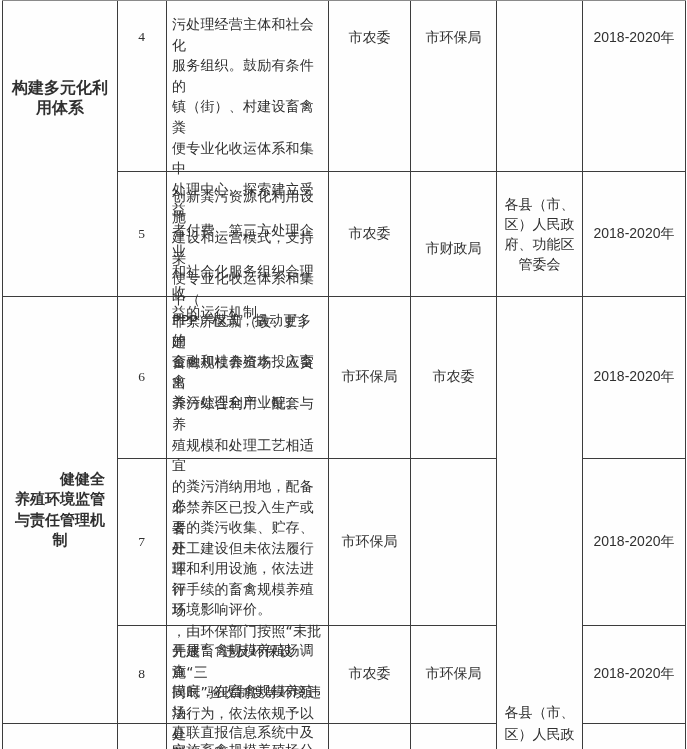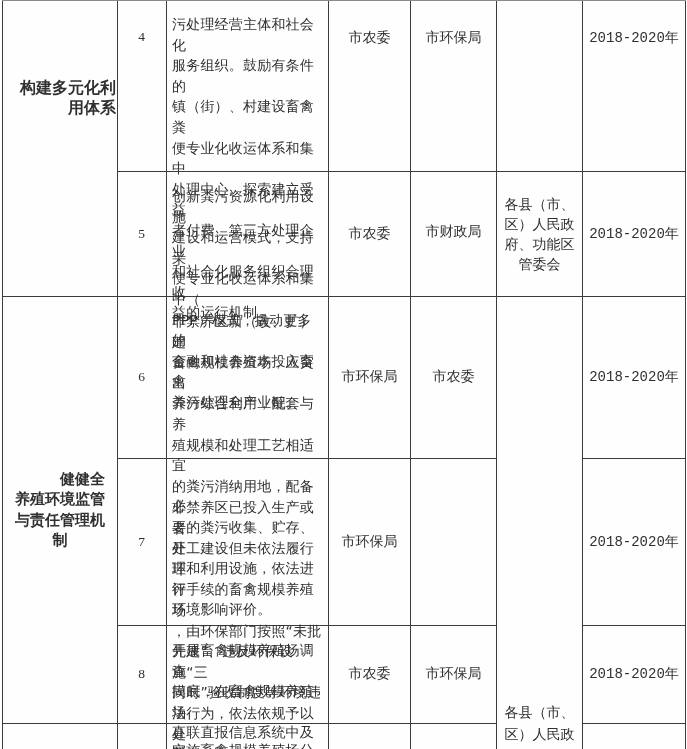--- a/index.html
+++ b/index.html
@@ -15,25 +15,25 @@
   .hline{position:absolute;height:1px;background:#3c3c3c;}
   .cell{position:absolute;overflow:hidden;}
   .center{display:flex;align-items:center;justify-content:center;text-align:center;}
   .task{
     font-size:14px;line-height:20.6px;
     padding:13px 5px;box-sizing:border-box;
     text-align:left;white-space:pre-line;
     letter-spacing:0.2px;
   }
   .dept{font-size:14px;}
-  .time{font-family:Liberation Mono, monospace;font-size:14px;}
+  .time{font-family:Liberation Sans, sans-serif;font-size:14px;}
   .num{font-family:"Liberation Serif", serif;font-size:13.5px;}
   .cat1{
     font-weight:bold;font-size:16px;line-height:19.5px;
-    text-align:right;white-space:pre-line;
+    text-align:center;white-space:pre-line;
   }
   .cat2{
     font-weight:bold;font-size:15px;line-height:20.5px;
     white-space:pre-line;
   }
   .region{font-size:14px;line-height:20px;text-align:center;white-space:pre-line;}
   .region-merged{font-size:14px;line-height:22px;text-align:center;white-space:pre-line;}
 </style>
 </head>
 <body>
@@ -109,21 +109,21 @@
 。</div>
   <div class="cell task" style="left:167px;top:727px;width:161px">实施畜禽规模养殖场分类</div>
 
   <div class="cell dept center" style="left:329px;top:26px;width:81px;height:24px">市农委</div>
   <div class="cell dept center" style="left:329px;top:171px;width:81px;height:125px">市农委</div>
   <div class="cell dept center" style="left:329px;top:296px;width:81px;height:162px">市环保局</div>
   <div class="cell dept center" style="left:329px;top:458px;width:81px;height:167px">市环保局</div>
   <div class="cell dept center" style="left:329px;top:625px;width:81px;height:98px">市农委</div>
 
   <div class="cell dept center" style="left:411px;top:26px;width:85px;height:24px">市环保局</div>
-  <div class="cell dept center" style="left:411px;top:169px;width:85px;height:125px">市财政局</div>
+  <div class="cell dept center" style="left:411px;top:186px;width:85px;height:125px">市财政局</div>
   <div class="cell dept center" style="left:411px;top:296px;width:85px;height:162px">市农委</div>
   <div class="cell dept center" style="left:411px;top:458px;width:85px;height:167px"></div>
   <div class="cell dept center" style="left:411px;top:625px;width:85px;height:98px">市环保局</div>
 
   <div class="cell region center" style="left:497px;top:171px;width:85px;height:125px">各县（市、
 区）人民政
 府、功能区
 管委会</div>
   <div class="cell region-merged" style="left:497px;top:701px;width:85px">各县（市、
 区）人民政</div>

